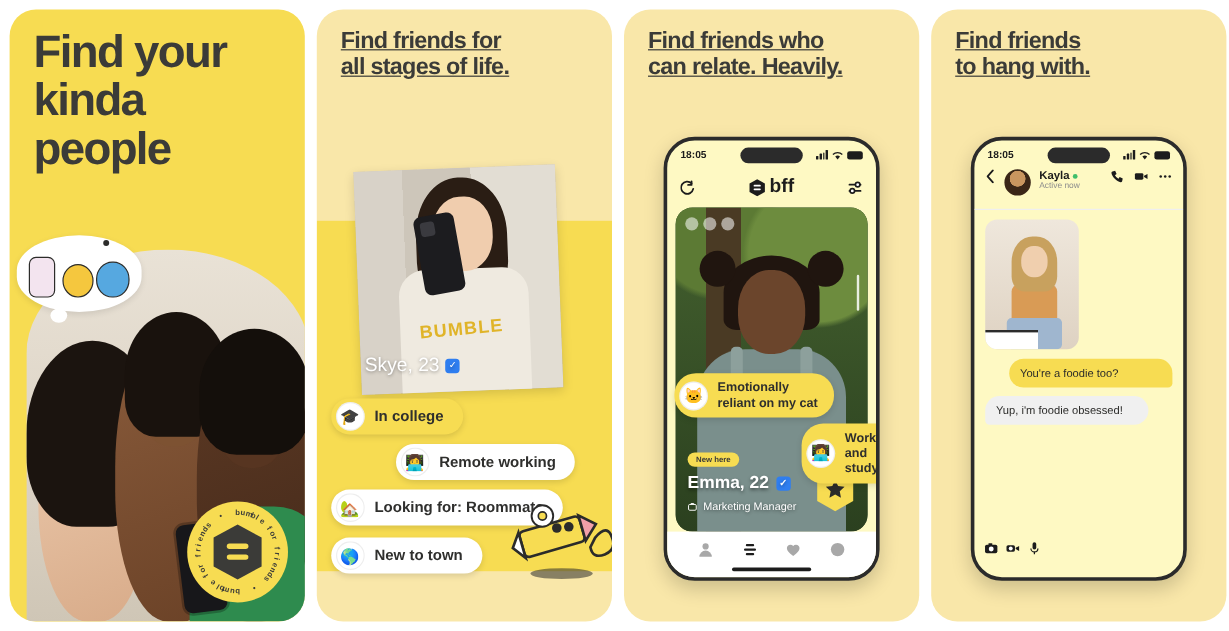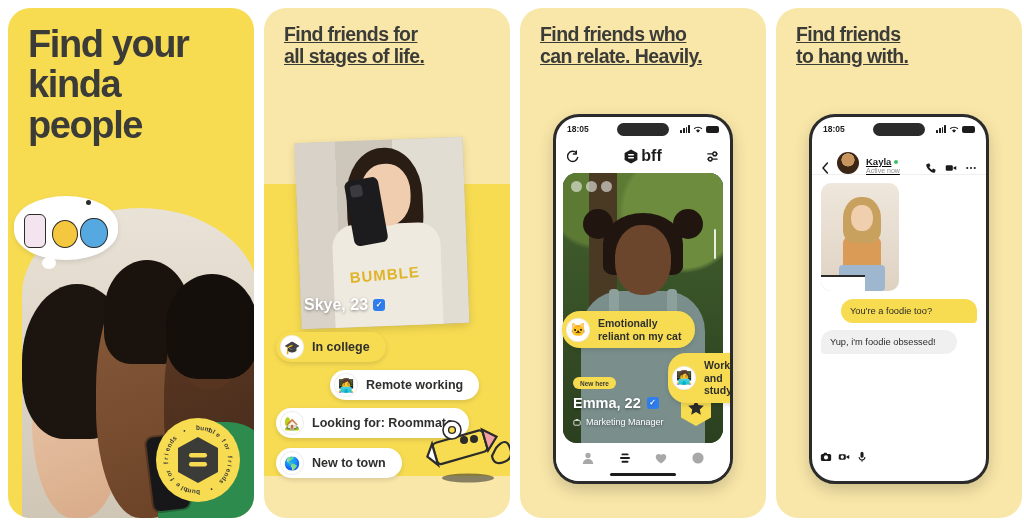--- a/index.html
+++ b/index.html
@@ -132,21 +132,21 @@
     position:absolute; left:22px; top:118px; font-size:15px; font-weight:800;
     color:#E0B429; letter-spacing:1px; transform:rotate(-3deg);
   }
   .p2-photo .phone2 {
     position:absolute; left:24px; top:30px; width:34px; height:66px;
     background:#1c1c1f; border-radius:6px; transform:rotate(-8deg);
   }
   .p2-photo .phone2:after { content:""; position:absolute; left:5px; top:5px; width:12px; height:12px; border-radius:3px; background:#3a3a3f; }
   .p2-name {
     position:absolute; left:40px; top:288px; z-index:8;
-    color:#fff; font-size:16px; font-weight:700;
+    color:#fff; font-size:16px; font-weight:400;
     display:flex; align-items:center; gap:5px;
     text-shadow: 0 1px 3px rgba(0,0,0,.4);
   }
   .verified {
     width:12px; height:12px; border-radius:3px; background:#2f7ef0;
     display:inline-flex; align-items:center; justify-content:center;
     color:#fff; font-size:8px; line-height:1;
   }
   .pill {
     position:absolute; display:flex; align-items:center; gap:8px;
@@ -167,21 +167,21 @@
   .p2-pill-2 { left:66px;  top:362px; }
   .p2-pill-3 { left:12px;  top:400px; }
   .p2-pill-4 { left:12px;  top:440px; }
 
   .pencil-char { position:absolute; right:-4px; bottom:34px; width:92px; height:76px; z-index:10; }
 
   
   .phone {
     position:absolute; left:50%; transform:translateX(-50%);
     top:106px; width:180px; height:370px;
-    background:#ffffff; border-radius:26px;
+    background:#fef9c3; border-radius:26px;
     border:3px solid #2b2b2b;
     overflow:hidden; z-index:8;
     box-shadow: 0 6px 16px rgba(0,0,0,.18);
   }
   .phone .notch {
     position:absolute; left:50%; transform:translateX(-50%); top:6px;
     width:52px; height:13px; background:#2b2b2b; border-radius:8px; z-index:3;
   }
   .statusbar {
     position:absolute; top:0; left:0; right:0; height:24px;
@@ -260,23 +260,22 @@
   .nav-ico { width:14px; height:14px; opacity:.38; }
   .nav-ico.active { opacity:1; }
   .home-bar {
     position:absolute; left:50%; transform:translateX(-50%); bottom:5px;
     width:66px; height:3px; border-radius:2px; background:#1c1c1c;
   }
 
   
   .chat-header {
     position:absolute; top:24px; left:0; right:0; height:34px;
-    display:flex; align-items:flex-end; gap:7px; padding:0 9px;
+    display:flex; align-items:flex-start; gap:7px; padding:0 9px;
     border-bottom:1px solid #efefef;
-    text-decoration:underline;
   }
   .chat-avatar {
     width:22px; height:22px; border-radius:50%;
     background: radial-gradient(circle at 50% 36%, #c8955f 0 36%, #3a2617 38%);
     flex:0 0 auto;
   }
   .chat-meta { flex:1 1 auto; min-width:0; }
   .chat-name { font-size:9.5px; font-weight:700; color:#1c1c1c; display:flex; align-items:center; gap:3px; }
   .green-dot { width:4px; height:4px; border-radius:50%; background:#3fbf6a; display:inline-block; }
   .chat-sub { font-size:7px; color:#8d8d8d; }

